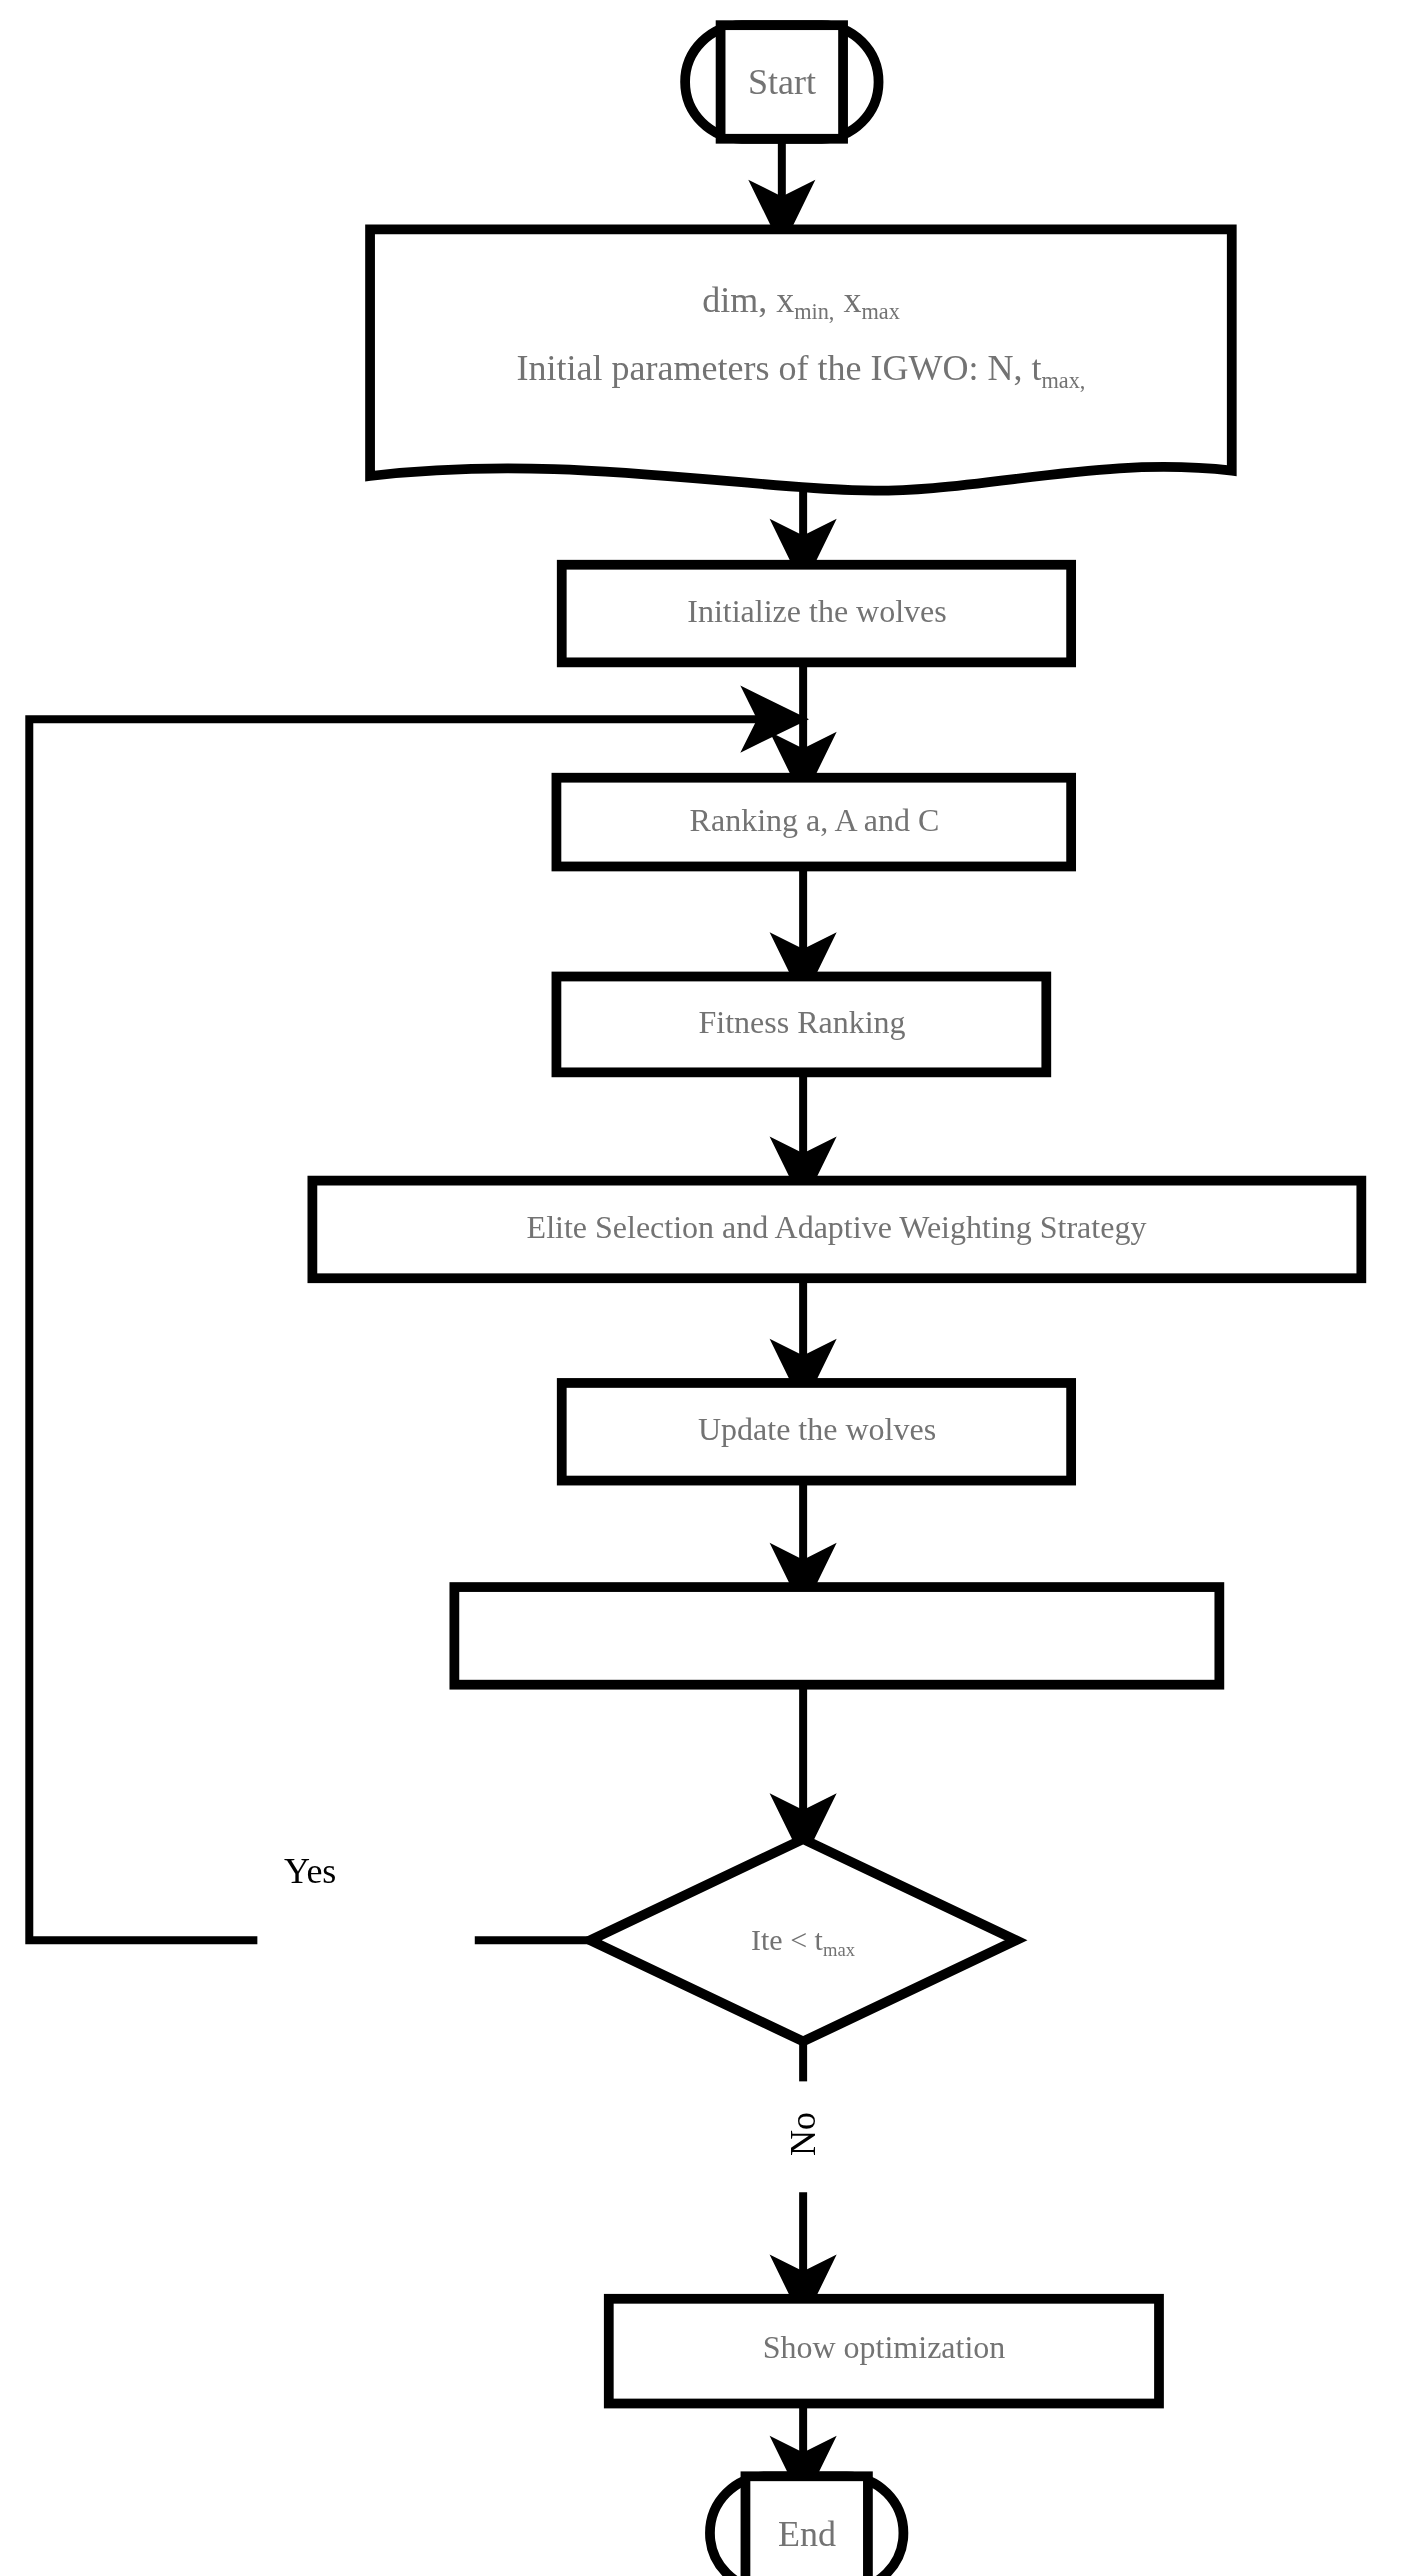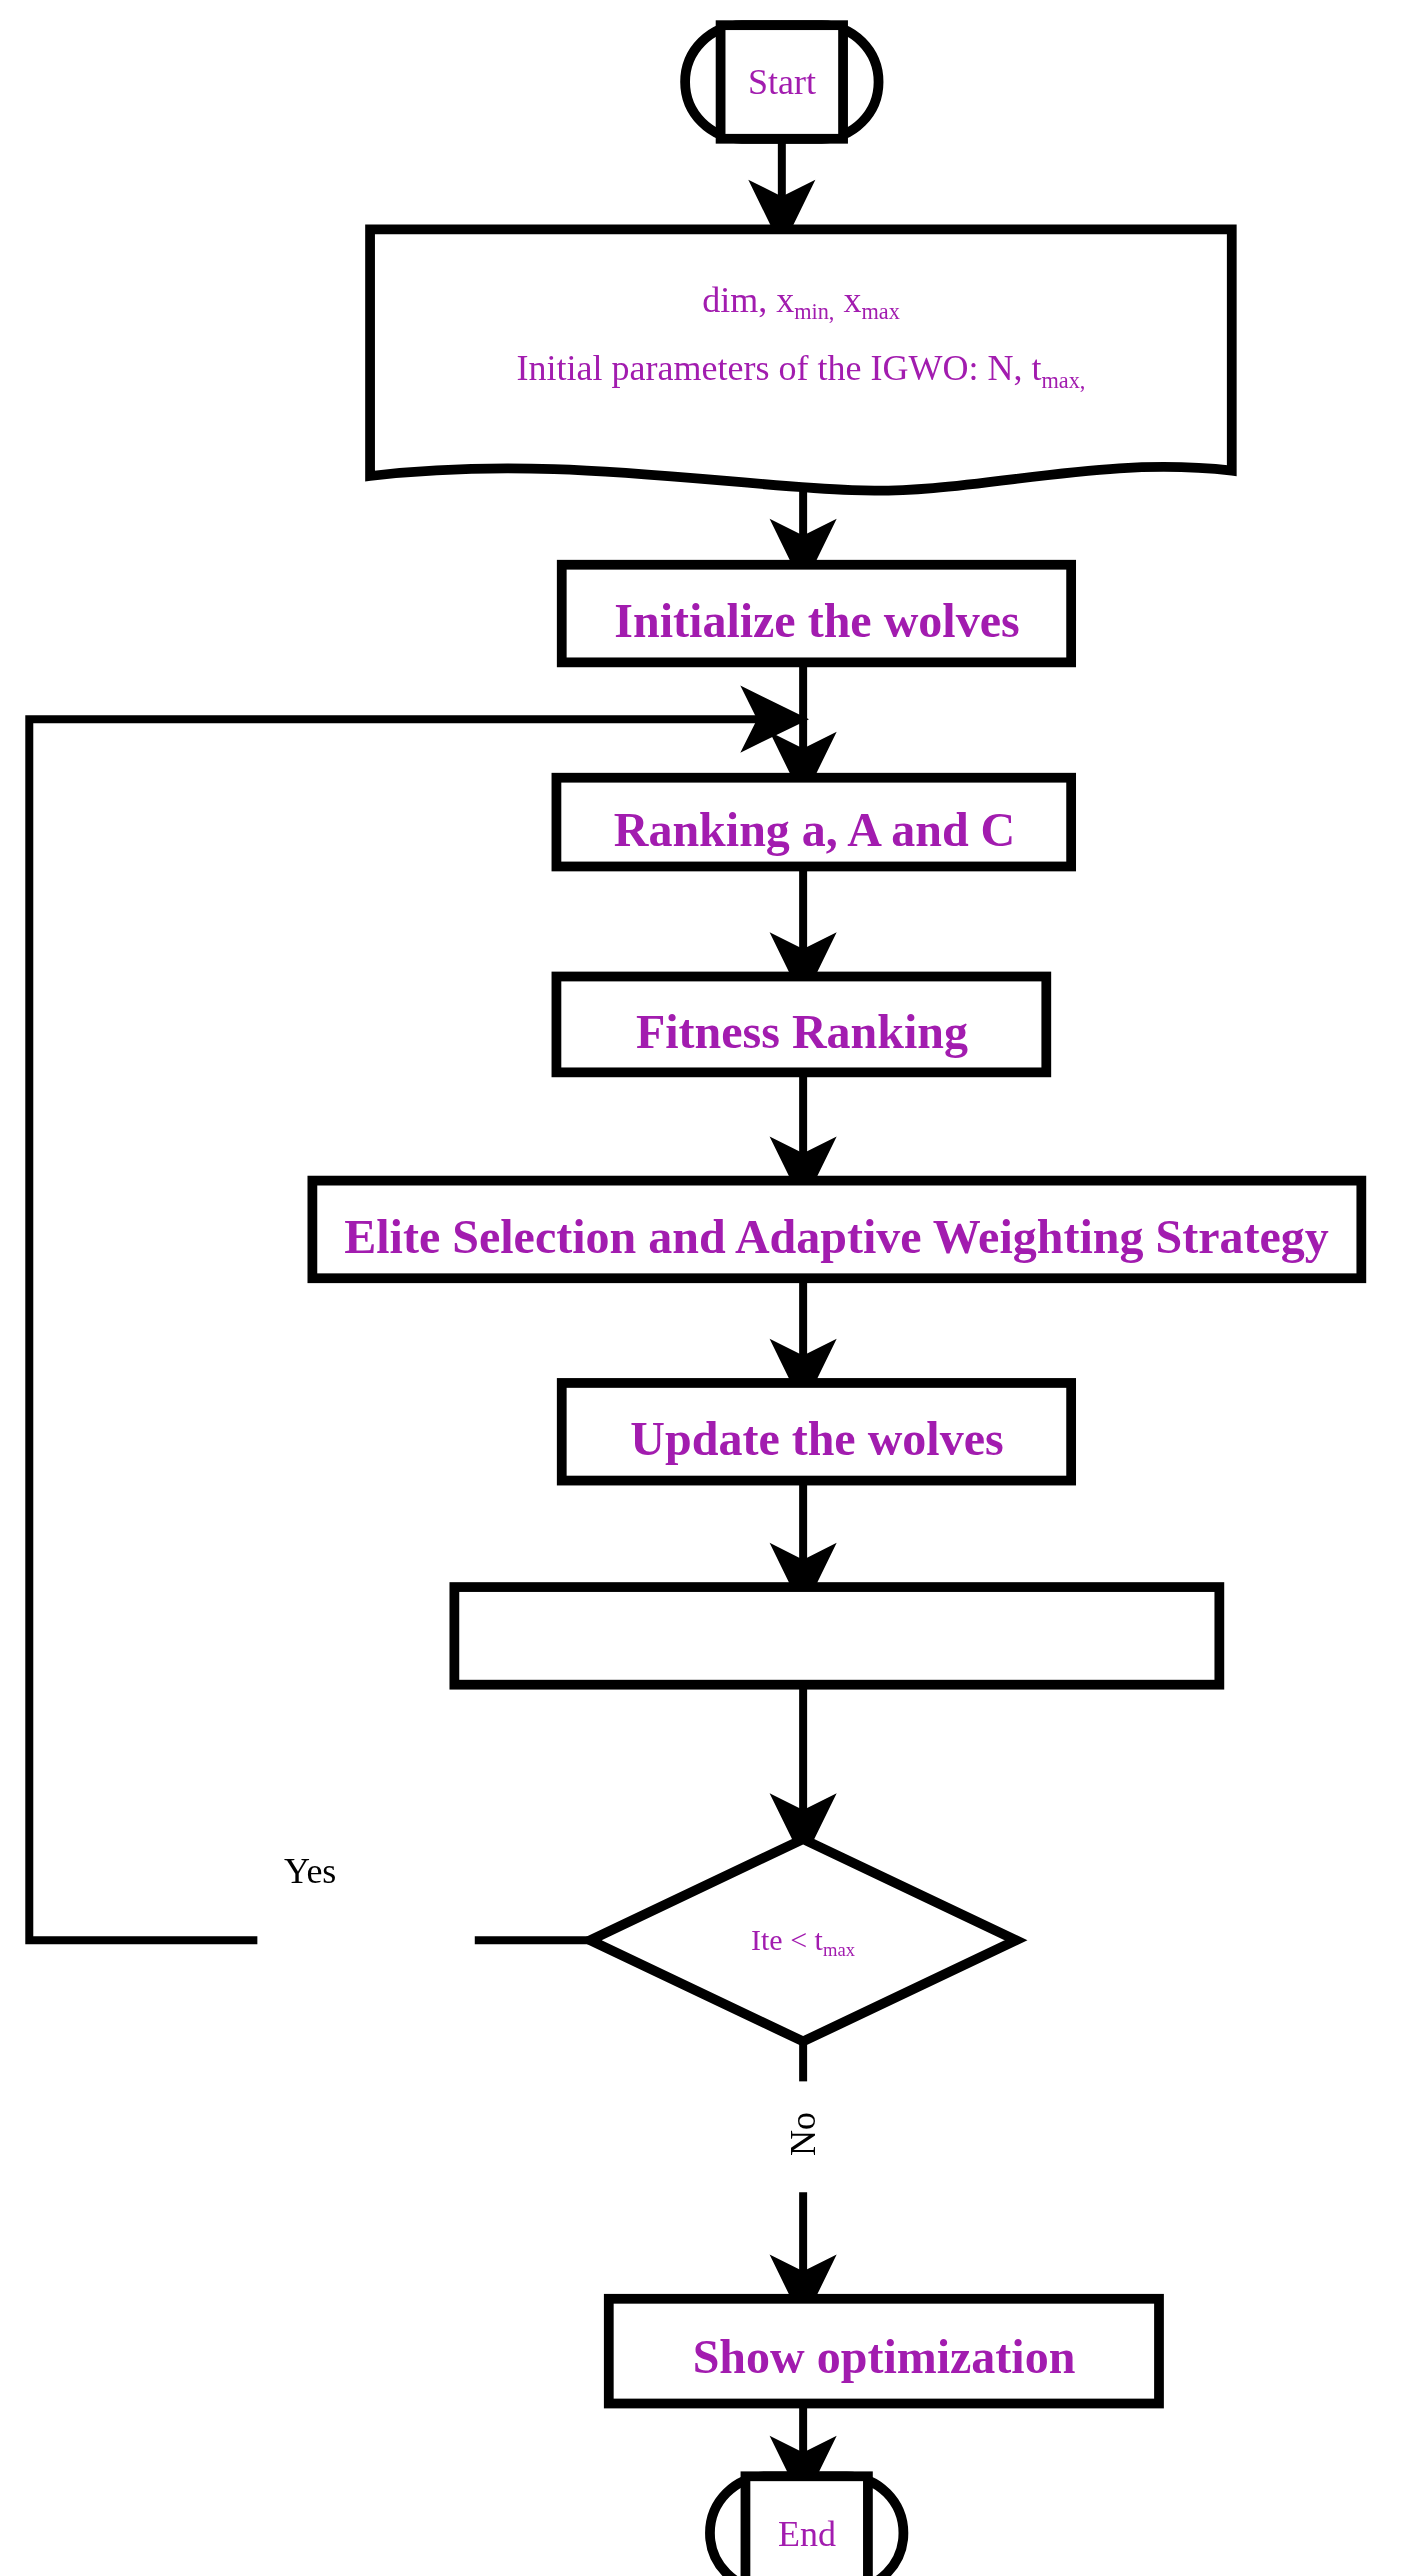--- a/index.html
+++ b/index.html
@@ -22,27 +22,27 @@
     position: absolute;
     left: 0;
     top: 0;
     width: 1427px;
     height: 2576px;
   }
   
   .node-label {
     position: absolute;
     text-align: center;
-    color: #a21caf;
+    color: #737373;
     line-height: 1.15;
     white-space: nowrap;
     font-family: "Liberation Serif", "DejaVu Serif", serif;
   }
   .lbl-terminal   { font-size: 36px; }
-  .lbl-process    { font-size: 48px; font-weight: bold; }
+  .lbl-process    { font-size: 32px; }
   .lbl-doc        { font-size: 36px; line-height: 1.9; }
   .lbl-decision   { font-size: 30px; }
   .edge-label {
     position: absolute;
     color: #000000;
     font-size: 36px;
     white-space: nowrap;
     font-family: "Liberation Serif", "DejaVu Serif", serif;
   }
   .edge-label.vertical {

